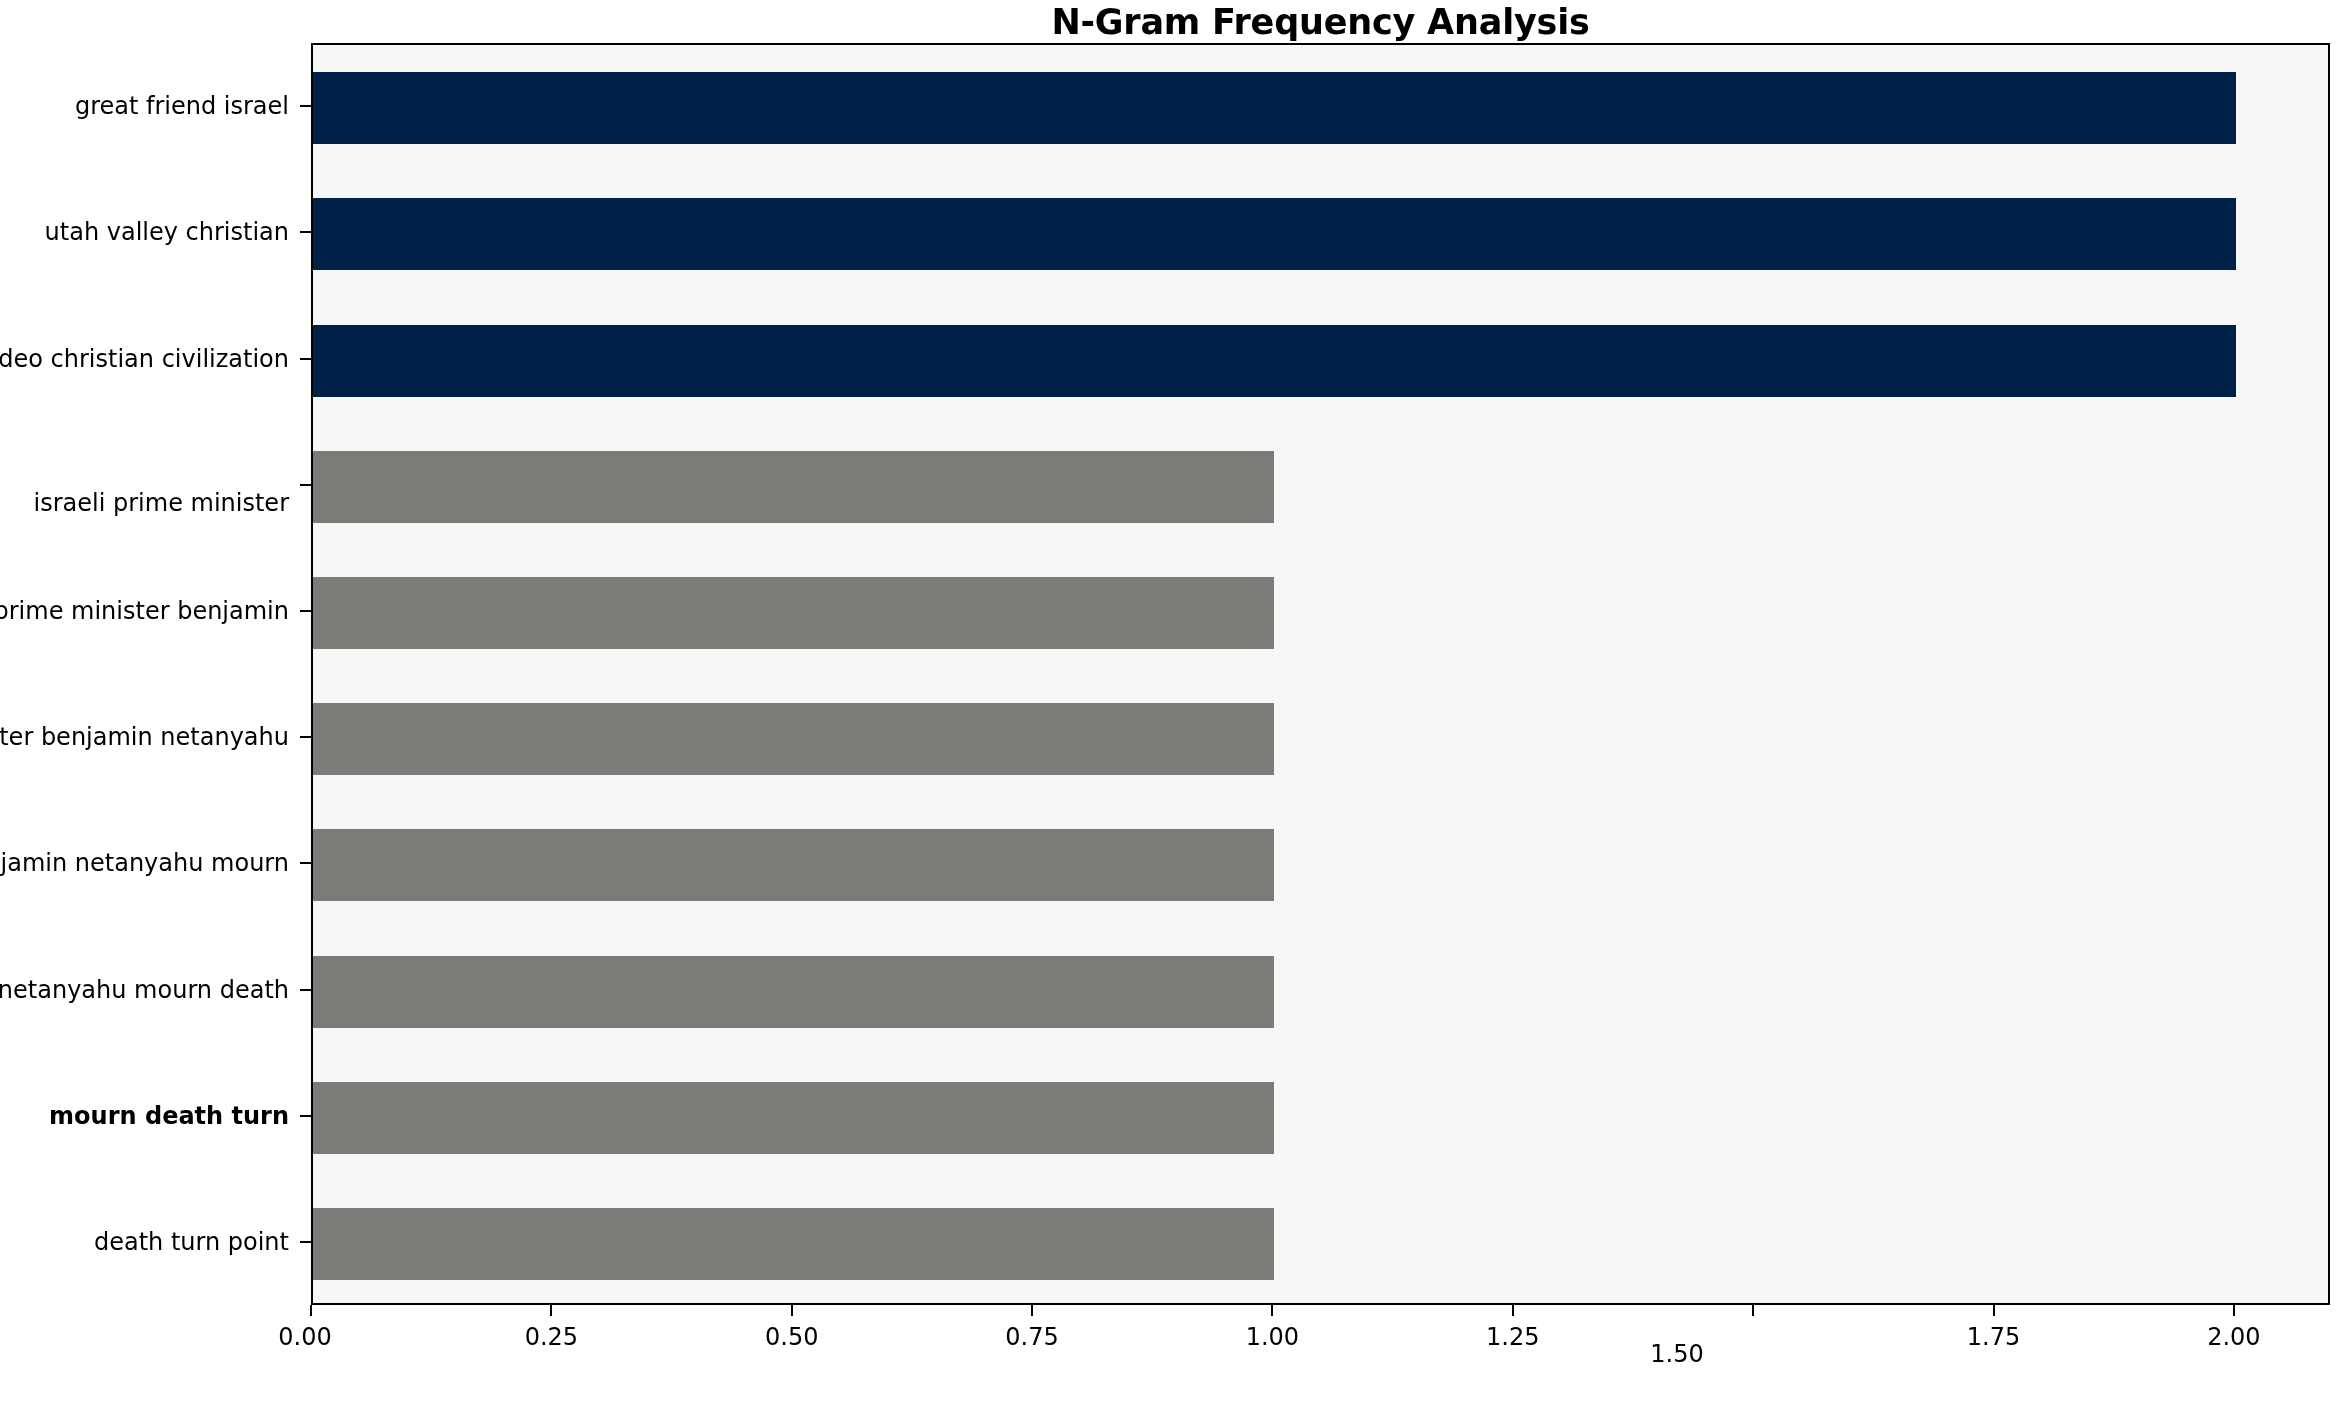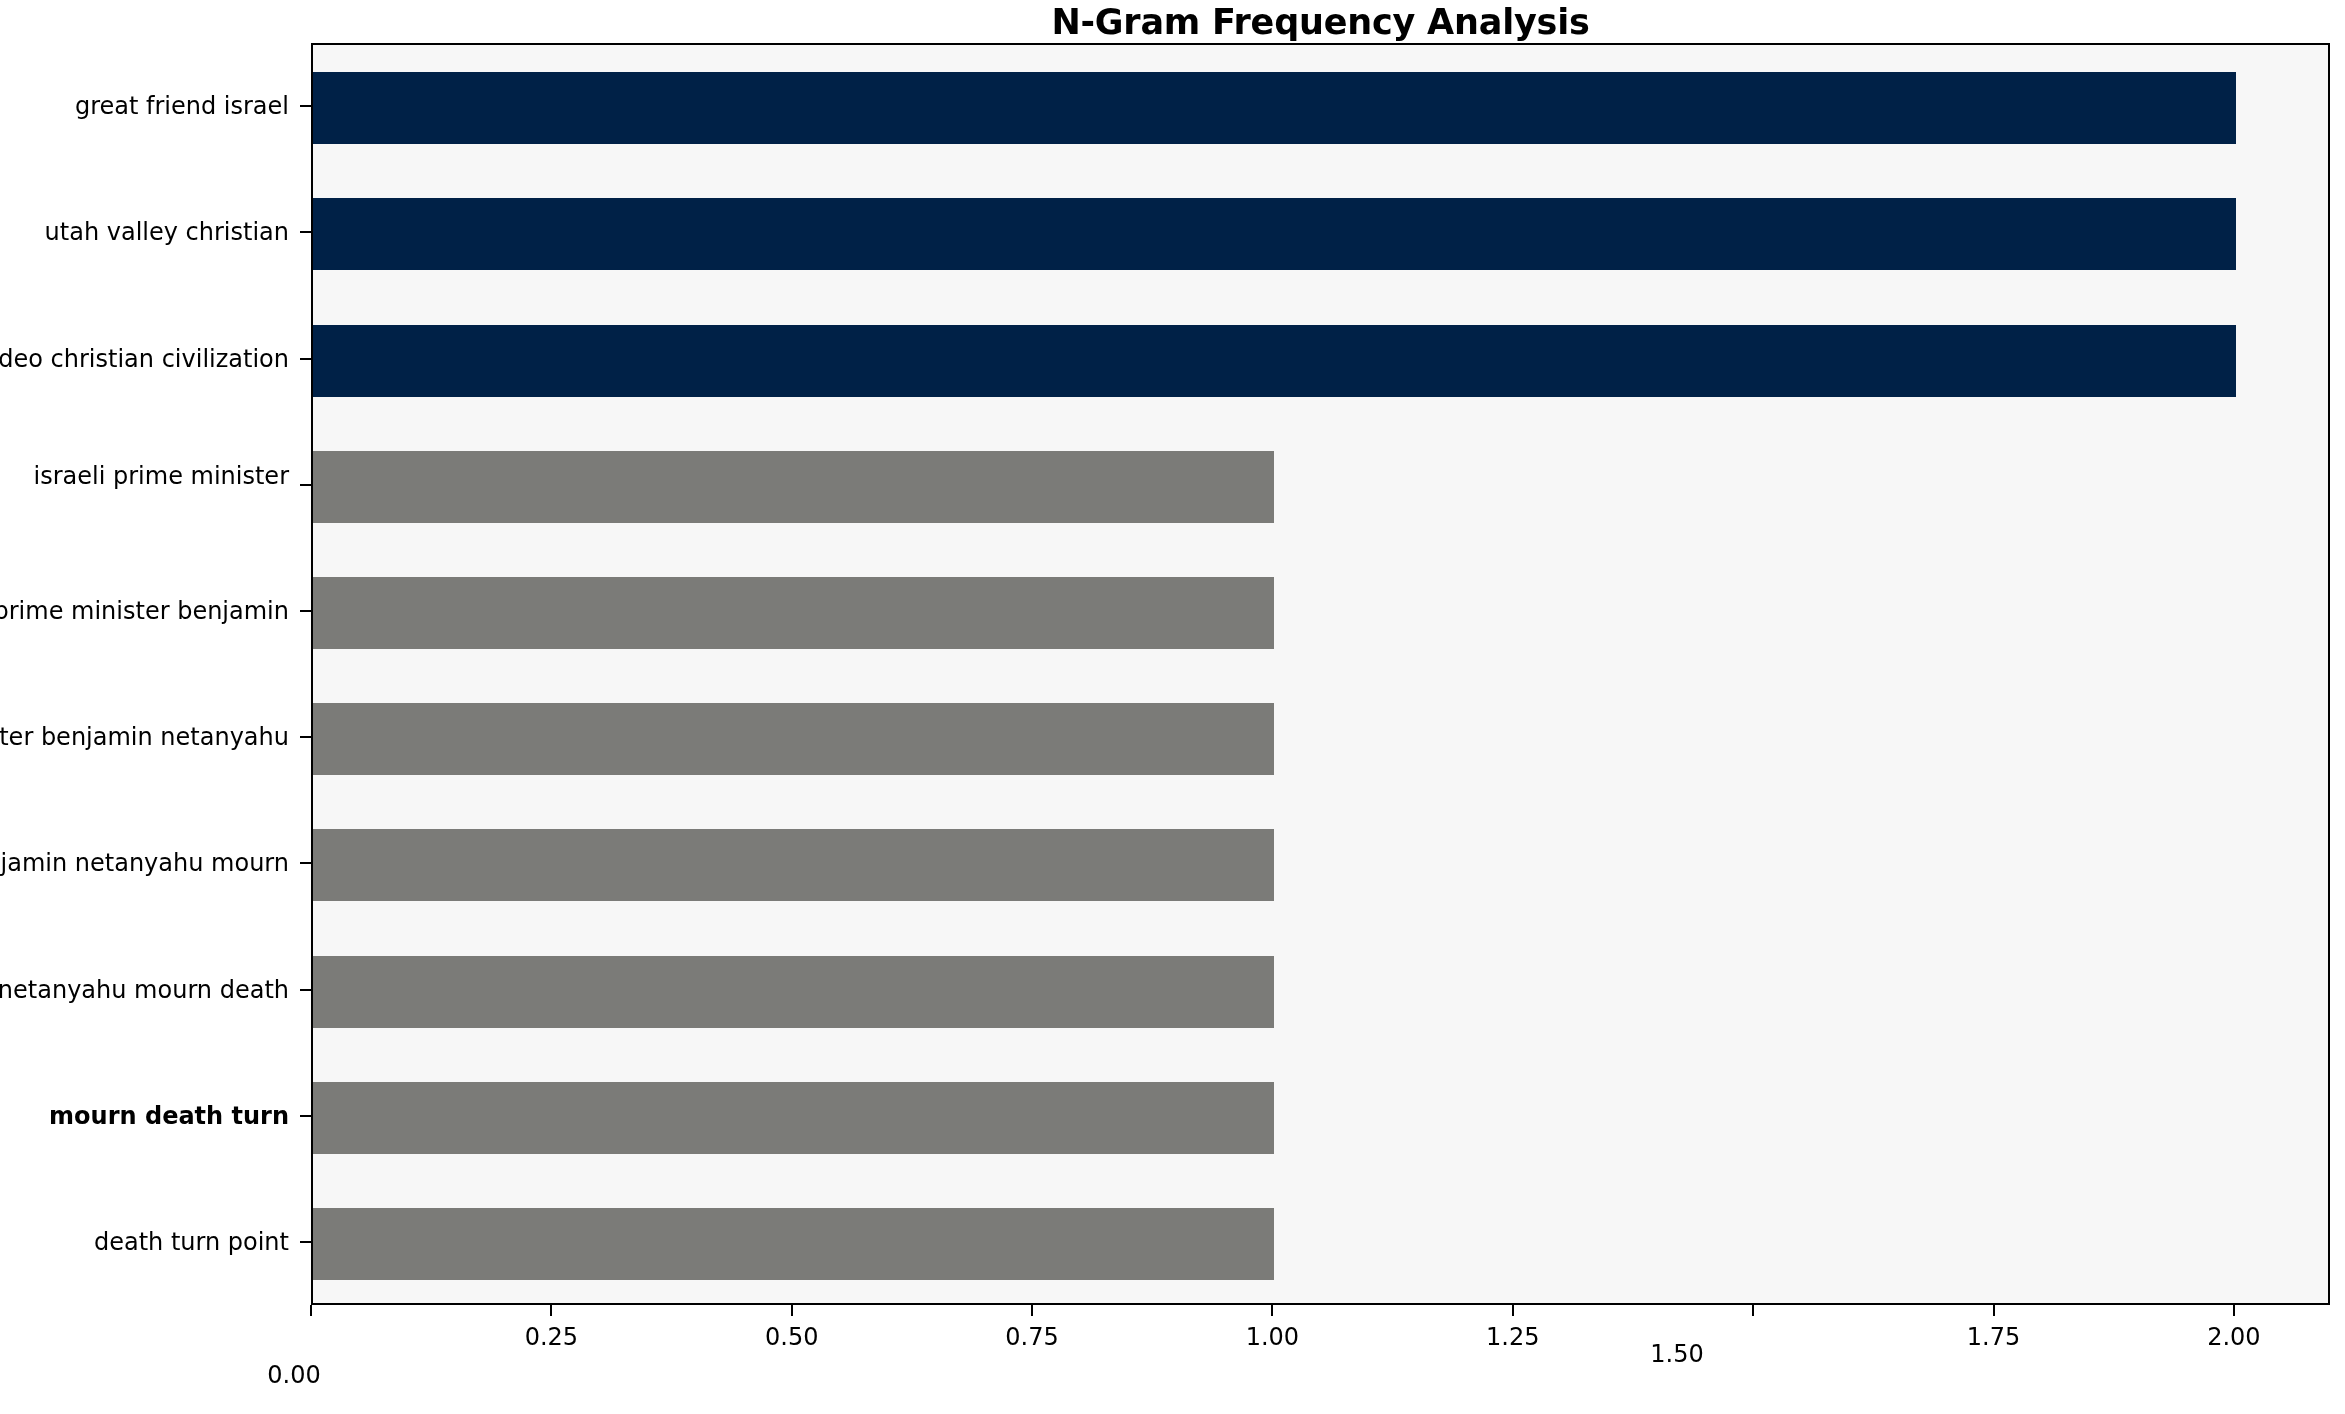--- a/index.html
+++ b/index.html
@@ -142,38 +142,38 @@
   </div>
 
   <div id="ytick-layer">
       <div class="ytick-mark" style="top: 63.1px;"></div>
       <div class="ytick-label" style="top: 63.1px;">great friend israel</div>
       <div class="ytick-mark" style="top: 189.3px;"></div>
       <div class="ytick-label" style="top: 189.3px;">utah valley christian</div>
       <div class="ytick-mark" style="top: 315.5px;"></div>
       <div class="ytick-label" style="top: 315.5px;">judeo christian civilization</div>
       <div class="ytick-mark" style="top: 441.7px;"></div>
-      <div class="ytick-label" style="top: 433px;">israeli prime minister</div>
+      <div class="ytick-label" style="top: 460px;">israeli prime minister</div>
       <div class="ytick-mark" style="top: 567.9px;"></div>
       <div class="ytick-label" style="top: 567.9px;">prime minister benjamin</div>
       <div class="ytick-mark" style="top: 694.1px;"></div>
       <div class="ytick-label" style="top: 694.1px;">minister benjamin netanyahu</div>
       <div class="ytick-mark" style="top: 820.3px;"></div>
       <div class="ytick-label" style="top: 820.3px;">benjamin netanyahu mourn</div>
       <div class="ytick-mark" style="top: 946.5px;"></div>
       <div class="ytick-label" style="top: 946.5px;">netanyahu mourn death</div>
       <div class="ytick-mark" style="top: 1072.7px;"></div>
       <div class="ytick-label" style="top: 1072.7px; font-weight: bold;">mourn death turn</div>
       <div class="ytick-mark" style="top: 1198.9px;"></div>
       <div class="ytick-label" style="top: 1198.9px;">death turn point</div>
     </div>
 
   <div id="xtick-layer">
   <div class="xtick-mark" style="left: 310px;"></div>
-      <div class="xtick-label" style="left: 294px; margin-top: 38px;">0.00</div>
+      <div class="xtick-label" style="left: 305px;">0.00</div>
       <div class="xtick-mark" style="left: 550.357px;"></div>
       <div class="xtick-label" style="left: 551.357px;">0.25</div>
       <div class="xtick-mark" style="left: 790.714px;"></div>
       <div class="xtick-label" style="left: 791.714px;">0.50</div>
       <div class="xtick-mark" style="left: 1031.07px;"></div>
       <div class="xtick-label" style="left: 1032.07px;">0.75</div>
       <div class="xtick-mark" style="left: 1271.43px;"></div>
       <div class="xtick-label" style="left: 1272.43px;">1.00</div>
       <div class="xtick-mark" style="left: 1511.79px;"></div>
       <div class="xtick-label" style="left: 1512.79px;">1.25</div>

